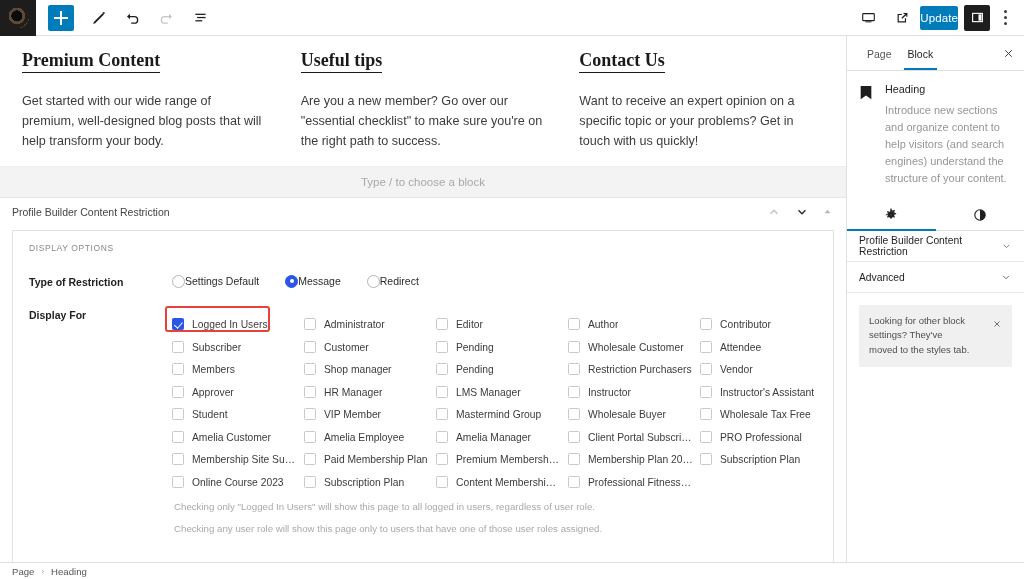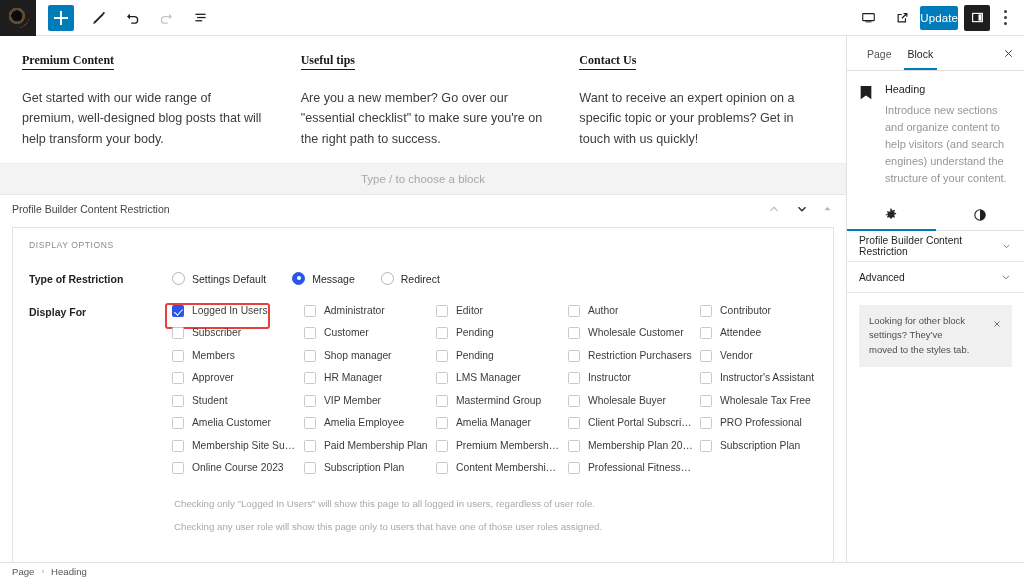--- a/index.html
+++ b/index.html
@@ -60,21 +60,21 @@
   .canvas {
     position:absolute; top:36px; left:0; width:846px; height:527px;
     background:#fff; overflow:hidden;
   }
   .columns {
     display:flex; padding:14px 22px 6px 22px; gap:34px;
   }
   .col { flex:1 1 0; min-width:0; }
   .col h2 {
     font-family:"Liberation Serif", serif;
-    font-size:12px; font-weight:700; color:#1a1a1a;
+    font-size:18px; font-weight:700; color:#1a1a1a;
     display:inline-block; border-bottom:1.5px solid #1a1a1a;
     padding-bottom:1px; margin-bottom:18px; line-height:1.15;
   }
   .col p {
     font-size:12.6px; line-height:1.62; color:#3c3c3c; font-weight:400;
   }
   .empty-block {
     height:31px; background:#f3f3f3; border-top:1px solid #eee;
     display:flex; align-items:center; justify-content:center;
     font-size:11.5px; color:#a8a8a8; margin-top:8px;
@@ -98,38 +98,38 @@
   .section-label {
     font-size:8.5px; letter-spacing:0.6px; color:#8a8a8a; font-weight:400;
     text-transform:uppercase; margin-bottom:22px; padding-left:2px;
   }
   .field-row { display:flex; align-items:flex-start; margin-bottom:8px; }
   .field-label {
     width:145px; flex:0 0 145px; font-size:10.5px; color:#222; font-weight:700;
     padding-top:1px; padding-left:2px;
   }
   .radios { display:flex; align-items:center; gap:0; }
-  .radio-item { display:flex; align-items:flex-end; gap:7px; margin-right:26px; cursor:pointer; }
+  .radio-item { display:flex; align-items:center; margin-right:26px; cursor:pointer; }
   .radio {
     width:13px; height:13px; border-radius:50%; border:1.5px solid #b4b4b4;
     background:#fff; flex:0 0 13px; position:relative;
   }
   .radio.checked { border-color:#2a55e5; background:#2a55e5; }
   .radio.checked::after {
     content:''; position:absolute; left:3.5px; top:3.5px;
     width:4px; height:4px; border-radius:50%; background:#fff;
   }
   .radio-label { font-size:10.5px; color:#2b2b2b; }
 
   
   .cb-grid { display:flex; gap:0; }
   .cb-col { width:132px; flex:0 0 132px; }
   .cb-col:last-child { flex:0 0 140px; }
   .cb-item {
-    display:flex; align-items:flex-start; gap:8px; height:22.5px; cursor:pointer;
+    display:flex; align-items:flex-end; gap:8px; height:22.5px; cursor:pointer;
     position:relative;
   }
   .cb {
     width:12px; height:12px; flex:0 0 12px; border:1px solid #c9c9c9;
     background:#fff; border-radius:1.5px; position:relative;
   }
   .cb.checked { background:#2a55e5; border-color:#2a55e5; }
   .cb.checked::after {
     content:''; position:absolute; left:3.4px; top:0.8px;
     width:3.5px; height:7px; border:solid #fff; border-width:0 1.6px 1.6px 0;

